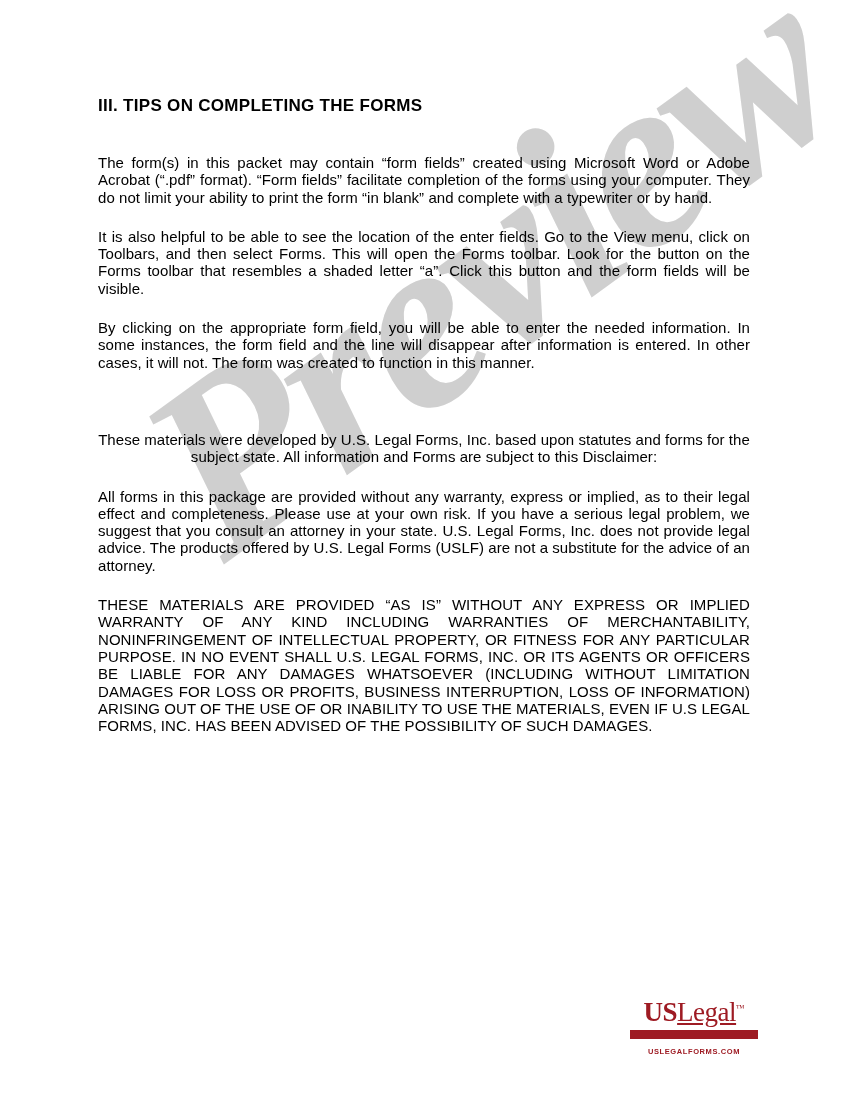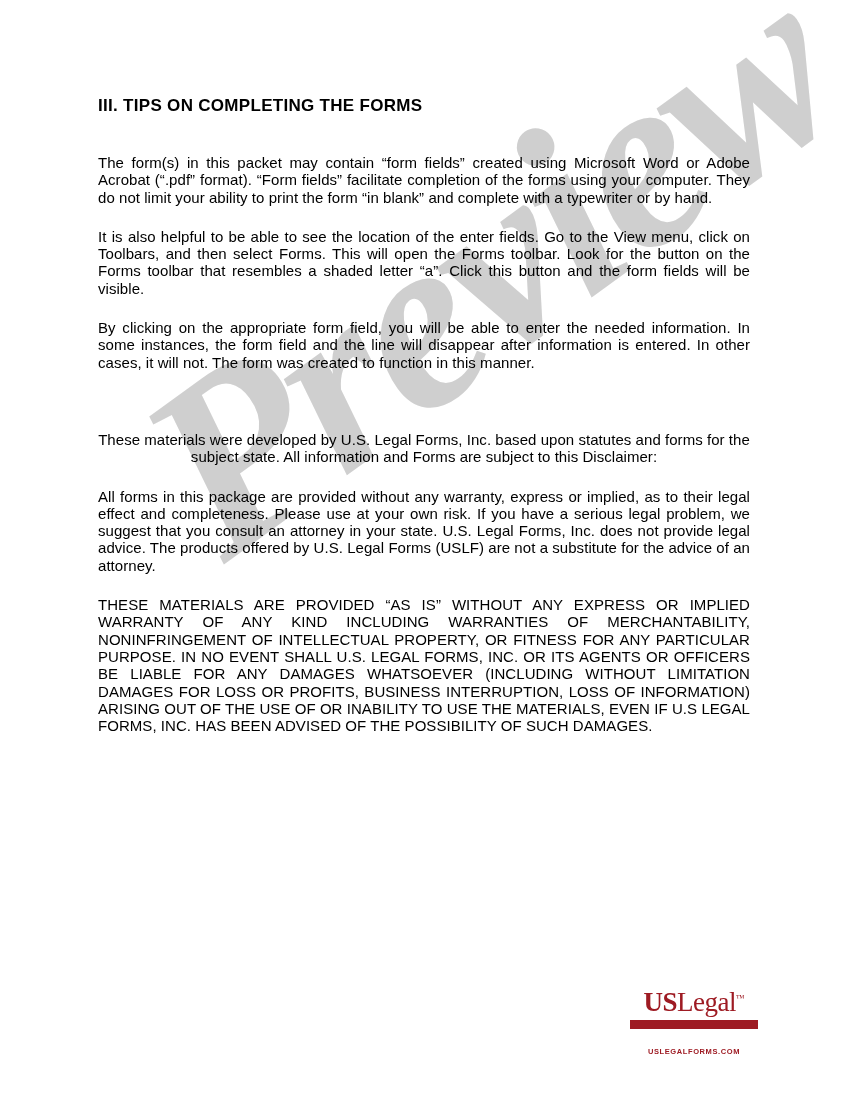--- a/index.html
+++ b/index.html
@@ -86,40 +86,41 @@
     font-weight: normal;
     letter-spacing: -0.5px;
     line-height: 1;
     white-space: nowrap;
   }
   .logo-main .us {
     font-weight: bold;
   }
   .logo-main .legal {
     font-weight: normal;
+    text-decoration: underline;
   }
   .logo-tm {
     font-size: 9px;
     vertical-align: super;
     color: #9e1b23;
   }
   .logo-bar {
     margin-top: 4px;
     height: 9px;
     background: #9e1b23;
     width: 128px;
     margin-left: auto;
     margin-right: auto;
   }
   .logo-sub {
     font-size: 7.5px;
     font-weight: bold;
     color: #9e1b23;
     letter-spacing: 0.6px;
-    margin-top: 18px;
+    margin-top: 8px;
   }
 </style>
 </head>
 <body>
 
 <div class="page">
 
   <div class="watermark">
     <span>Preview</span>
   </div>

